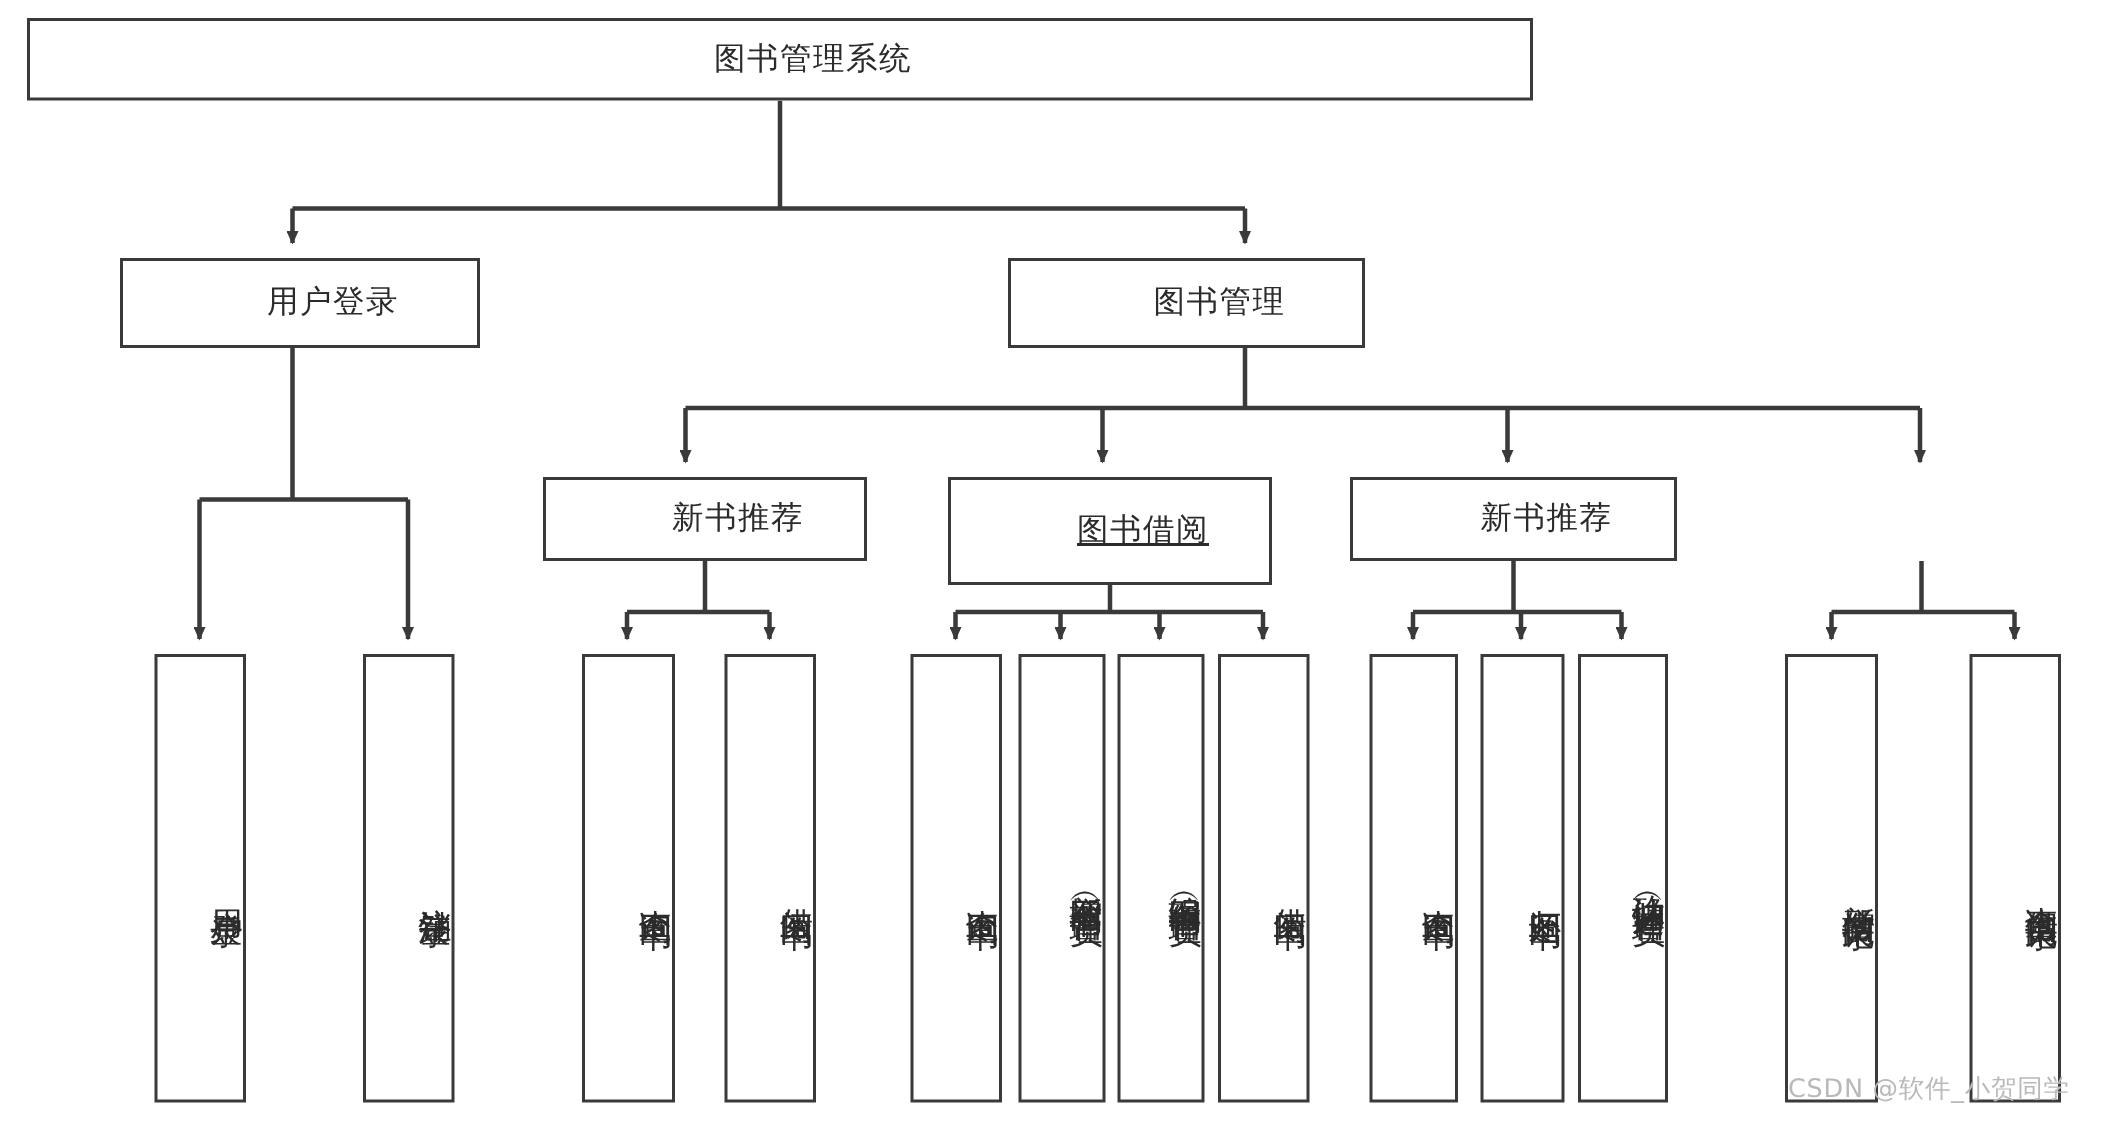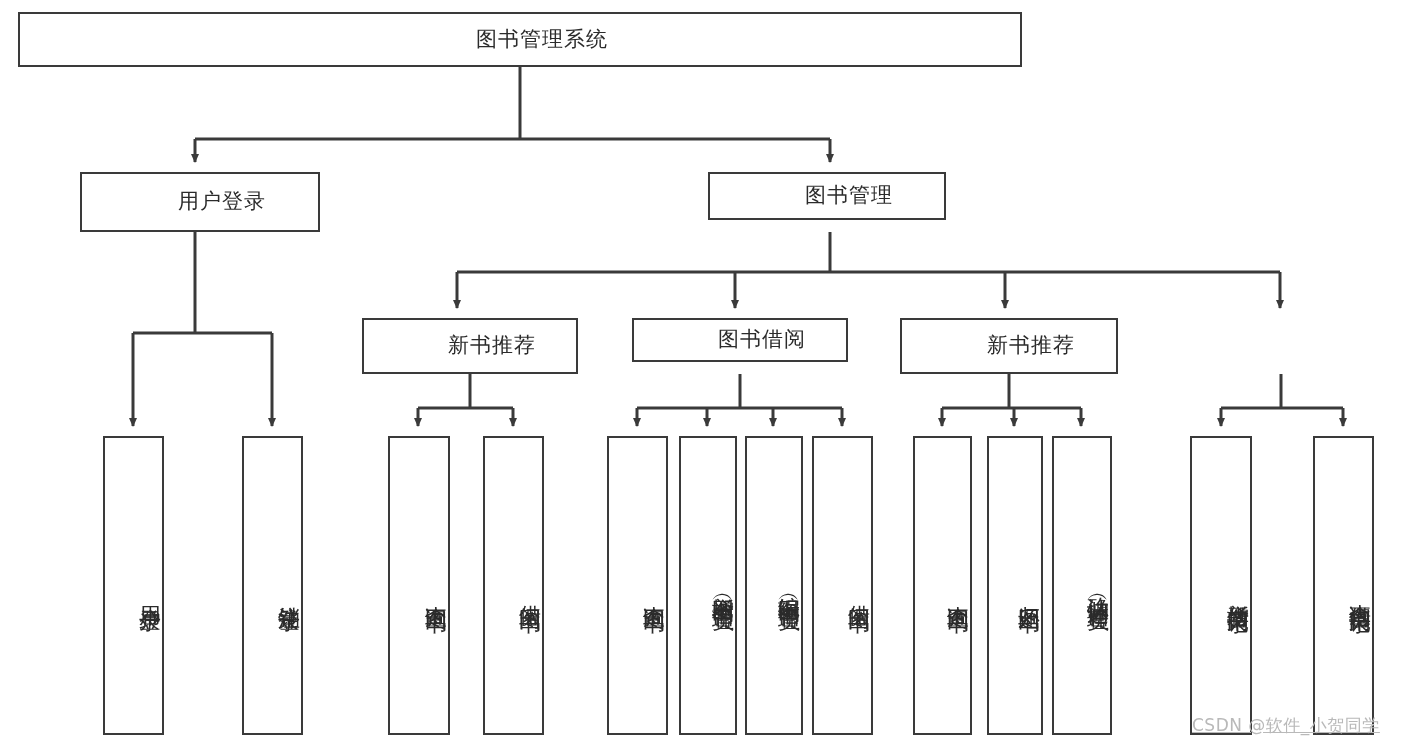--- a/index.html
+++ b/index.html
@@ -132,28 +132,28 @@
     </g>
   </svg>
 
   <div class="node horiz root" style="left:18px; top:12px; width:1004px; height:55px;">
     <span>图书管理系统</span>
   </div>
 
   <div class="node horiz" style="left:80px; top:172px; width:240px; height:60px;">
     <span>用户登录</span>
   </div>
-  <div class="node horiz" style="left:708px; top:172px; width:238px; height:48px;">
+  <div class="node horiz" style="left:672px; top:172px; width:238px; height:60px;">
     <span>图书管理</span>
   </div>
 
   <div class="node horiz" style="left:362px; top:318px; width:216px; height:56px;">
     <span>新书推荐</span>
   </div>
-  <div class="node horiz" style="left:632px; top:318px; width:216px; height:44px;">
+  <div class="node horiz" style="left:632px; top:318px; width:216px; height:72px;text-decoration:underline;">
     <span>图书借阅</span>
   </div>
   <div class="node horiz" style="left:900px; top:318px; width:218px; height:56px;">
     <span>新书推荐</span>
   </div>
 
   <div class="node vert" style="left:103px; top:436px; width:61px; height:299px;">
     <span>用户登录</span>
   </div>
   <div class="node vert" style="left:242px; top:436px; width:61px; height:299px;">
@@ -190,15 +190,15 @@
     <span>确认归还（管理员）</span>
   </div>
 
   <div class="node vert" style="left:1190px; top:436px; width:62px; height:299px;">
     <span>新增借阅记录</span>
   </div>
   <div class="node vert" style="left:1313px; top:436px; width:61px; height:299px;">
     <span>查询借阅记录</span>
   </div>
 
-  <div class="watermark" style="left:1192px; top:714px;text-decoration:underline;">CSDN @软件_小贺同学</div>
+  <div class="watermark" style="left:1192px; top:714px;">CSDN @软件_小贺同学</div>
 
 </div>
 
 </body></html>

